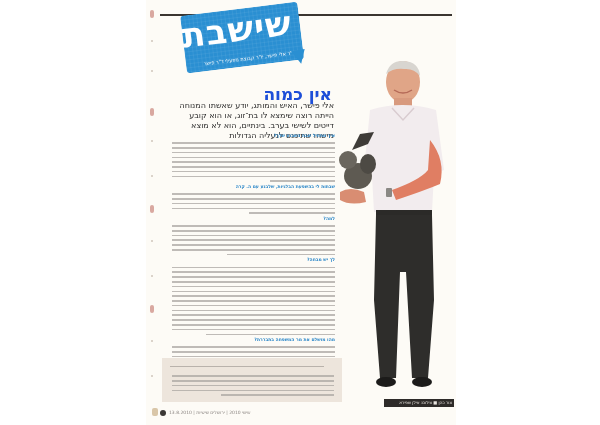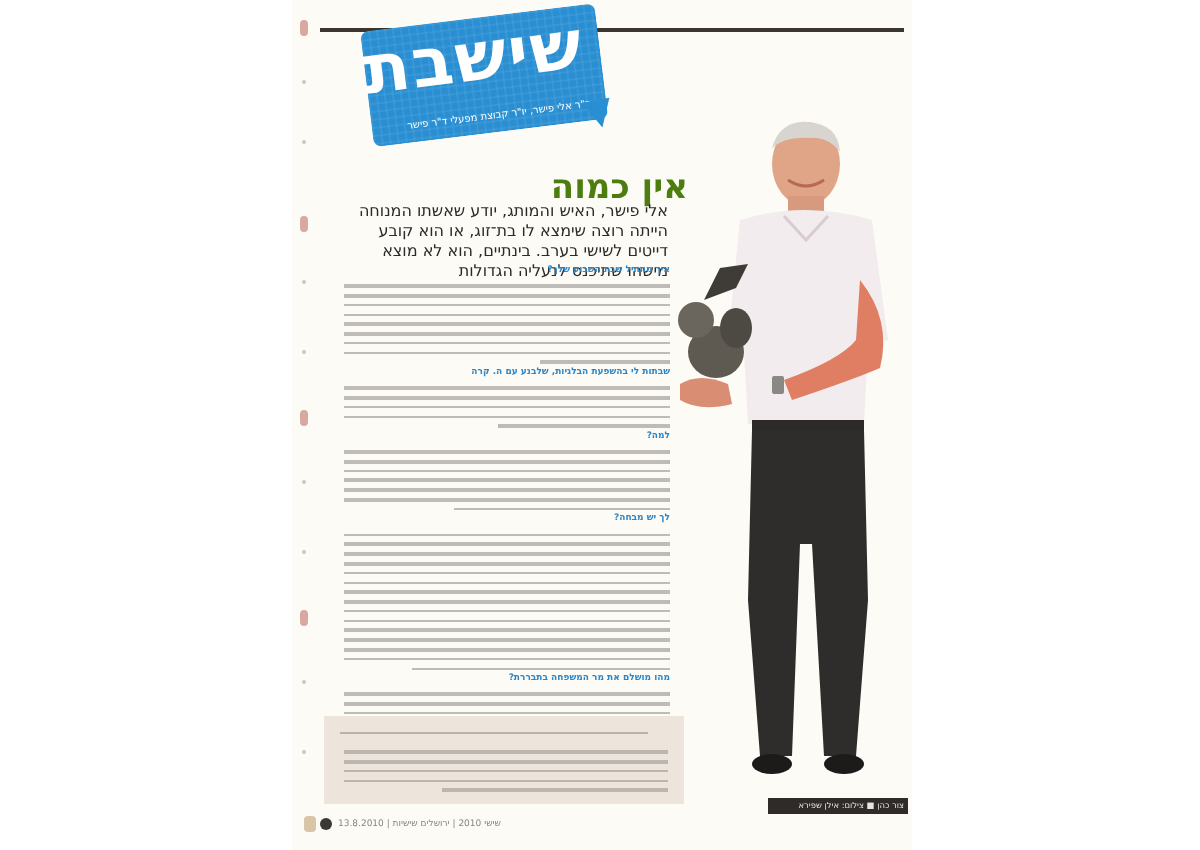--- a/index.html
+++ b/index.html
@@ -32,22 +32,22 @@
       transform: rotate(-10deg);
     }
     .logo-title {
       position: absolute; right: 8px; top: 0px; color: #fff; font-weight: bold; font-size: 34px; line-height: 40px;
       font-family: "DejaVu Sans", sans-serif; direction: rtl; letter-spacing: 1px;
     }
     .logo-sub {
       position: absolute; right: 8px; bottom: 5px; color: #fff; font-size: 5px; direction: rtl; white-space: nowrap;
     }
     .headline {
-      position: absolute; left: 274px; top: 84px; width: 70px; text-align: right; direction: rtl;
-      font-size: 17px; font-weight: bold; color: #4d7c0f; font-family: "DejaVu Sans", sans-serif;
+      position: absolute; left: 262px; top: 84px; width: 70px; text-align: right; direction: rtl;
+      font-size: 17px; font-weight: bold; color: #1d4ed8; font-family: "DejaVu Sans", sans-serif;
     }
     .deck {
       position: absolute; left: 172px; top: 101px; width: 162px; text-align: right; direction: rtl;
       font-size: 8px; line-height: 10px; color: #2a2a2a;
     }
     .body-col {
       position: absolute; left: 172px; top: 131px; width: 163px; direction: rtl; text-align: justify;
     }
     .subhead { color: #2a86c8; font-size: 4.5px; font-weight: bold; line-height: 6px; margin-top: 2px; }
     .fill-line { height: 1.6px; background: #a9a5a1; margin: 3.2px 0 0 0; opacity: 0.75; }

